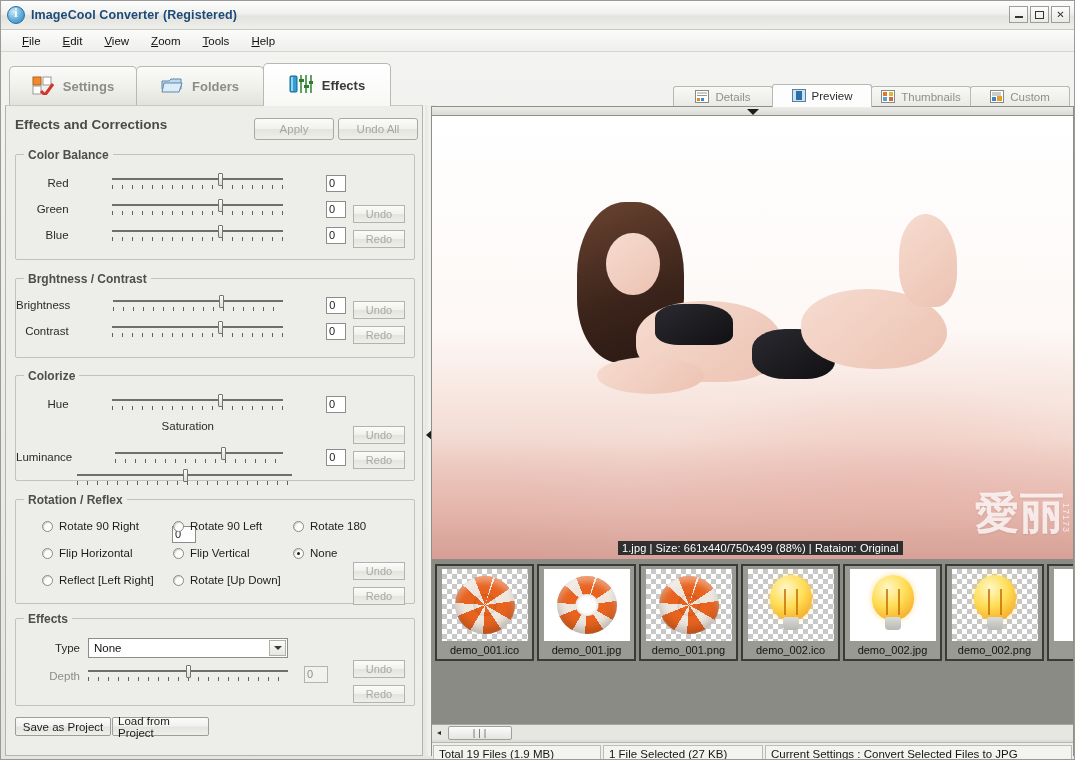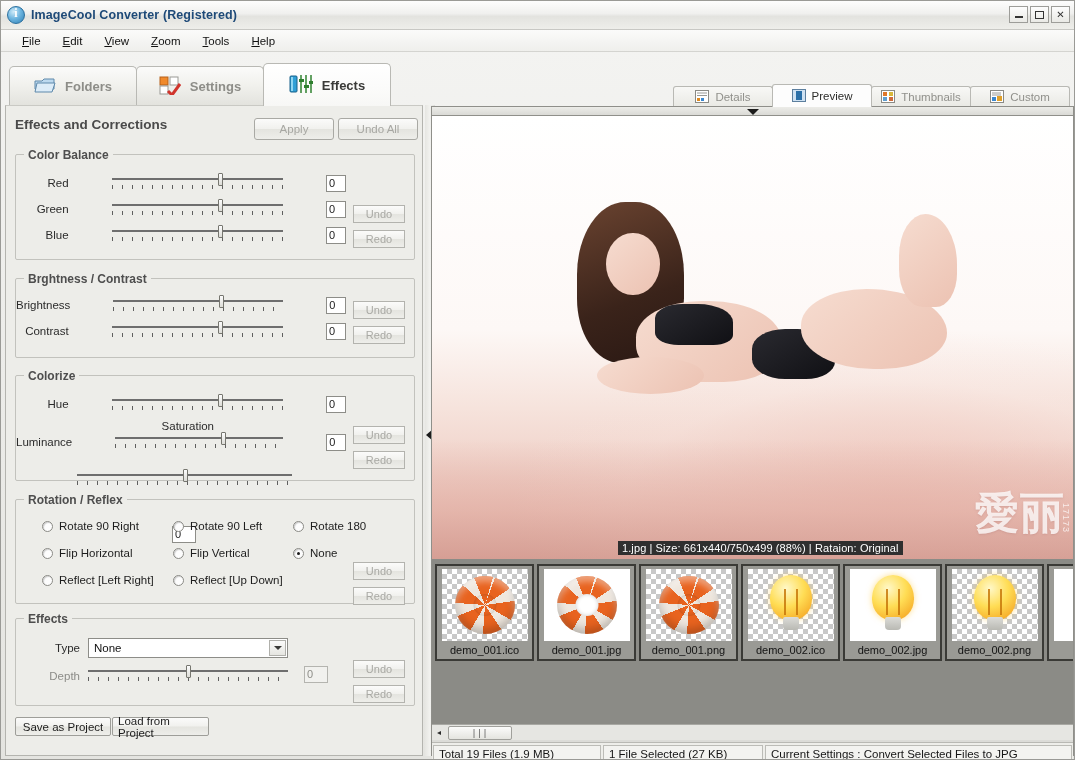--- a/index.html
+++ b/index.html
@@ -431,37 +431,37 @@
     <div class="mi"><u>E</u>dit</div>
     <div class="mi"><u>V</u>iew</div>
     <div class="mi"><u>Z</u>oom</div>
     <div class="mi"><u>T</u>ools</div>
     <div class="mi"><u>H</u>elp</div>
   </div>
 
   <div id="lefttabs">
     <div class="ltab">
       <span class="ic">
-        <svg width="22" height="18" viewBox="0 0 22 18">
-            <path d="M1 5 L8 5 L10 3 L20 3 L20 13 L1 13 Z" fill="#bcd9ef" stroke="#5e89ab" stroke-width="1"></path>
-            <path d="M3 7 L21 7 L18 16 L1 16 Z" fill="#dcecf8" stroke="#5e89ab" stroke-width="1"></path>
-          </svg>
-      </span>
-      <span>Folders</span>
-    </div>
-    <div class="ltab">
-      <span class="ic">
         <svg width="22" height="19" viewBox="0 0 22 19">
             <rect x="1" y="1" width="8" height="8" fill="#f08a2c" stroke="#b5601a"></rect>
             <rect x="11" y="1" width="8" height="8" fill="#fff" stroke="#9a9a95"></rect>
             <rect x="1" y="10" width="8" height="8" fill="#fff" stroke="#9a9a95"></rect>
             <path d="M9 15 L13 19 L21 8" stroke="#d0342c" stroke-width="3" fill="none"></path>
           </svg>
       </span>
       <span>Settings</span>
+    </div>
+    <div class="ltab">
+      <span class="ic">
+        <svg width="22" height="18" viewBox="0 0 22 18">
+            <path d="M1 5 L8 5 L10 3 L20 3 L20 13 L1 13 Z" fill="#bcd9ef" stroke="#5e89ab" stroke-width="1"></path>
+            <path d="M3 7 L21 7 L18 16 L1 16 Z" fill="#dcecf8" stroke="#5e89ab" stroke-width="1"></path>
+          </svg>
+      </span>
+      <span>Folders</span>
     </div>
     <div class="ltab active">
       <span class="ic">
         <svg width="24" height="18" viewBox="0 0 24 18">
             <rect x="1" y="1" width="7" height="16" rx="1" fill="#2f9fd6" stroke="#19618a"></rect>
             <rect x="2" y="2" width="2" height="14" fill="#8fd6f2"></rect>
             <line x1="12" y1="0" x2="12" y2="18" stroke="#3c8a3c" stroke-width="1.6"></line>
             <rect x="10" y="4" width="5" height="3" fill="#2f7f2f"></rect>
             <line x1="17" y1="0" x2="17" y2="18" stroke="#3c8a3c" stroke-width="1.6"></line>
             <rect x="15" y="10" width="5" height="3" fill="#2f7f2f"></rect>
@@ -607,21 +607,21 @@
       <div class="row" style="left:0px;top:44px;width:330px;flex-direction:column;">
         <div class="rlabel" style="width:66px;">Saturation</div>
         <div class="slider" style="width:215px;margin-left:6px;">
           <div class="track"></div>
           <div class="ticks"></div>
           <div class="thumb" style="left:106px;"></div>
         </div>
         <div class="numbox" style="margin-left:6px;">0</div>
       </div>
 
-      <div class="row" style="left:0px;top:56px;width:330px;">
+      <div class="row" style="left:0px;top:71px;width:330px;">
         <div class="rlabel" style="width:66px;">Luminance</div>
         <div class="slider" style="width:215px;margin-left:6px;">
           <div class="track"></div>
           <div class="ticks"></div>
           <div class="thumb" style="left:106px;"></div>
         </div>
         <div class="numbox" style="margin-left:6px;">0</div>
       </div>
 
       <div class="smallbtn" style="position:absolute;left:337px;top:50px;">Undo</div>
@@ -656,21 +656,21 @@
         <span class="dot"></span>
         <span>None</span>
       </div>
 
       <div class="radio" style="left:26px;top:74px;">
         <span class="dot"></span>
         <span>Reflect [Left Right]</span>
       </div>
       <div class="radio" style="left:157px;top:74px;">
         <span class="dot"></span>
-        <span>Reflect [Up Down]</span>
+        <span>Rotate [Up Down]</span>
       </div>
 
       <div class="smallbtn" style="position:absolute;left:337px;top:62px;">Undo</div>
       <div class="smallbtn" style="position:absolute;left:337px;top:87px;">Redo</div>
     </div>
 
     <div class="group" style="left:9px;top:512px;width:400px;height:88px;">
       <div class="glabel">Effects</div>
 
       <div class="rlabel" style="position:absolute;left:22px;top:23px;width:42px;">Type</div>

